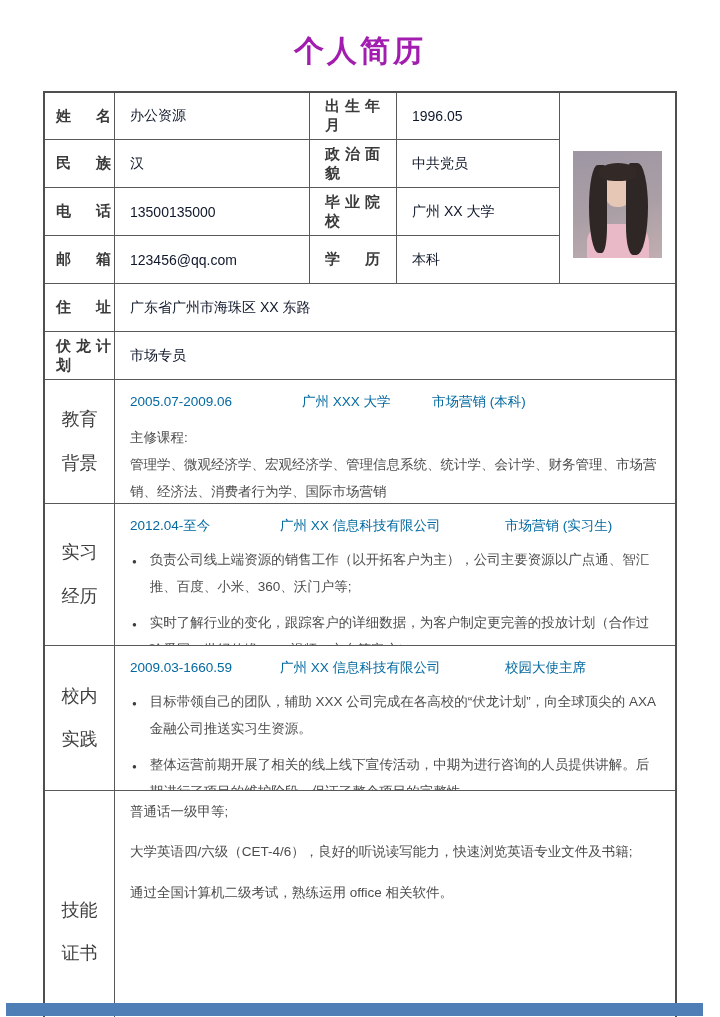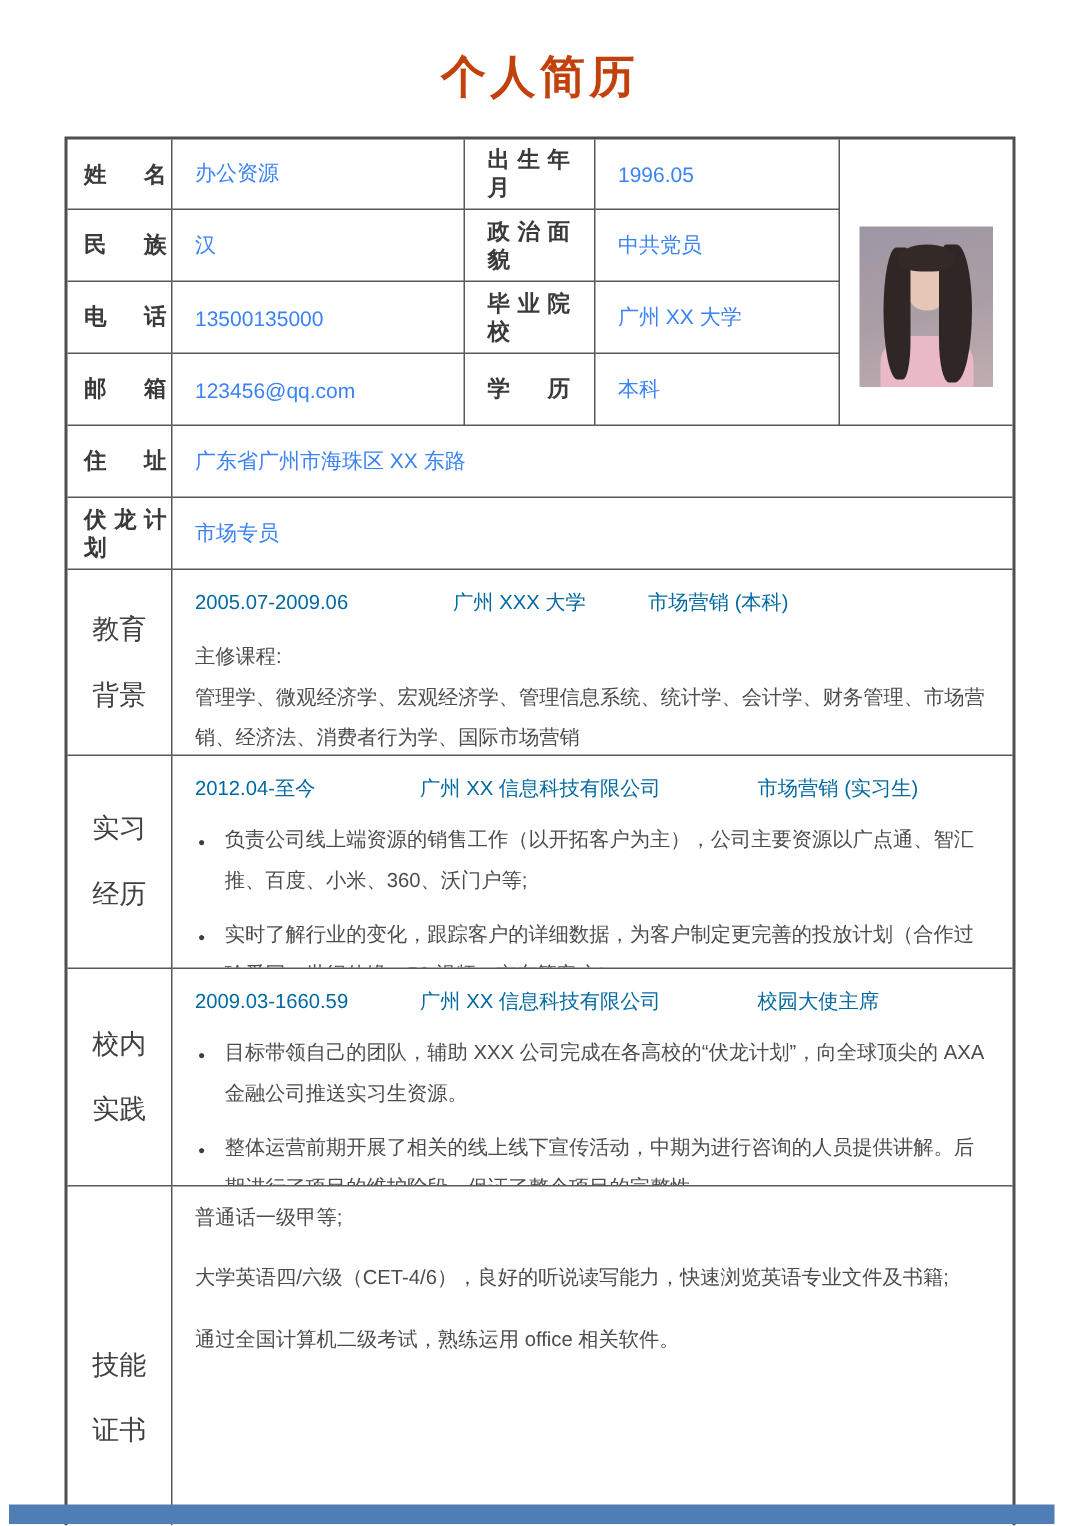--- a/index.html
+++ b/index.html
@@ -1,36 +1,36 @@
 <!DOCTYPE html>
 <html><head>
 <meta charset="utf-8">
 <style>
   * { margin:0; padding:0; box-sizing:border-box; }
   html,body { background:#ffffff; }
   body { font-family:"Liberation Sans", sans-serif; }
   .page { position:relative; width:720px; height:1017px; background:#ffffff; overflow:hidden; }
 
   .title { padding-top:31px; text-align:center; font-size:30px; font-weight:600;
-           letter-spacing:3px; color:#c2410c; }
+           letter-spacing:3px; color:#a21caf; }
 
   .resume-table { position:absolute; left:43px; top:91px; width:634px; height:984px;
                   border:2px solid #4f4f4f; display:grid;
                   grid-template-columns:70px 195px 87px 163px 1fr;
                   grid-template-rows:47px 48px 48px 48px 48px 48px 124px 142px 145px 1fr; }
 
   .cell { border-right:1px solid #595959; border-bottom:1px solid #595959;
           display:flex; align-items:center; overflow:hidden; }
   .no-r { border-right:none; }
   .no-b { border-bottom:none; }
 
   .lbl { font-size:15px; font-weight:bold; color:#3a3a3a; padding-left:11px; }
   .lbl-inner { display:block; width:55px; text-align:justify; text-align-last:justify; }
   .lbl3 { padding-left:15px; }
-  .val { font-size:14px; color:#3b82f6; padding-left:15px; }
+  .val { font-size:14px; color:#0f172a; padding-left:15px; }
 
   .photo-cell { grid-column:5; grid-row:1 / span 4; display:flex;
                 align-items:flex-start; justify-content:center; }
   .photo { position:relative; width:89px; height:107px; margin-top:58px;
            background:linear-gradient(165deg,#9d96a3 0%,#ab9fa6 55%,#c0aeb0 100%);
            overflow:hidden; }
   .photo .body { position:absolute; bottom:-6px; left:14px; width:62px; height:40px;
                  background:#e9b9c8; border-radius:18px 18px 0 0; }
   .photo .face { position:absolute; top:22px; left:31px; width:28px; height:34px;
                  background:#e6c6b5; border-radius:50% 50% 46% 46%; }

